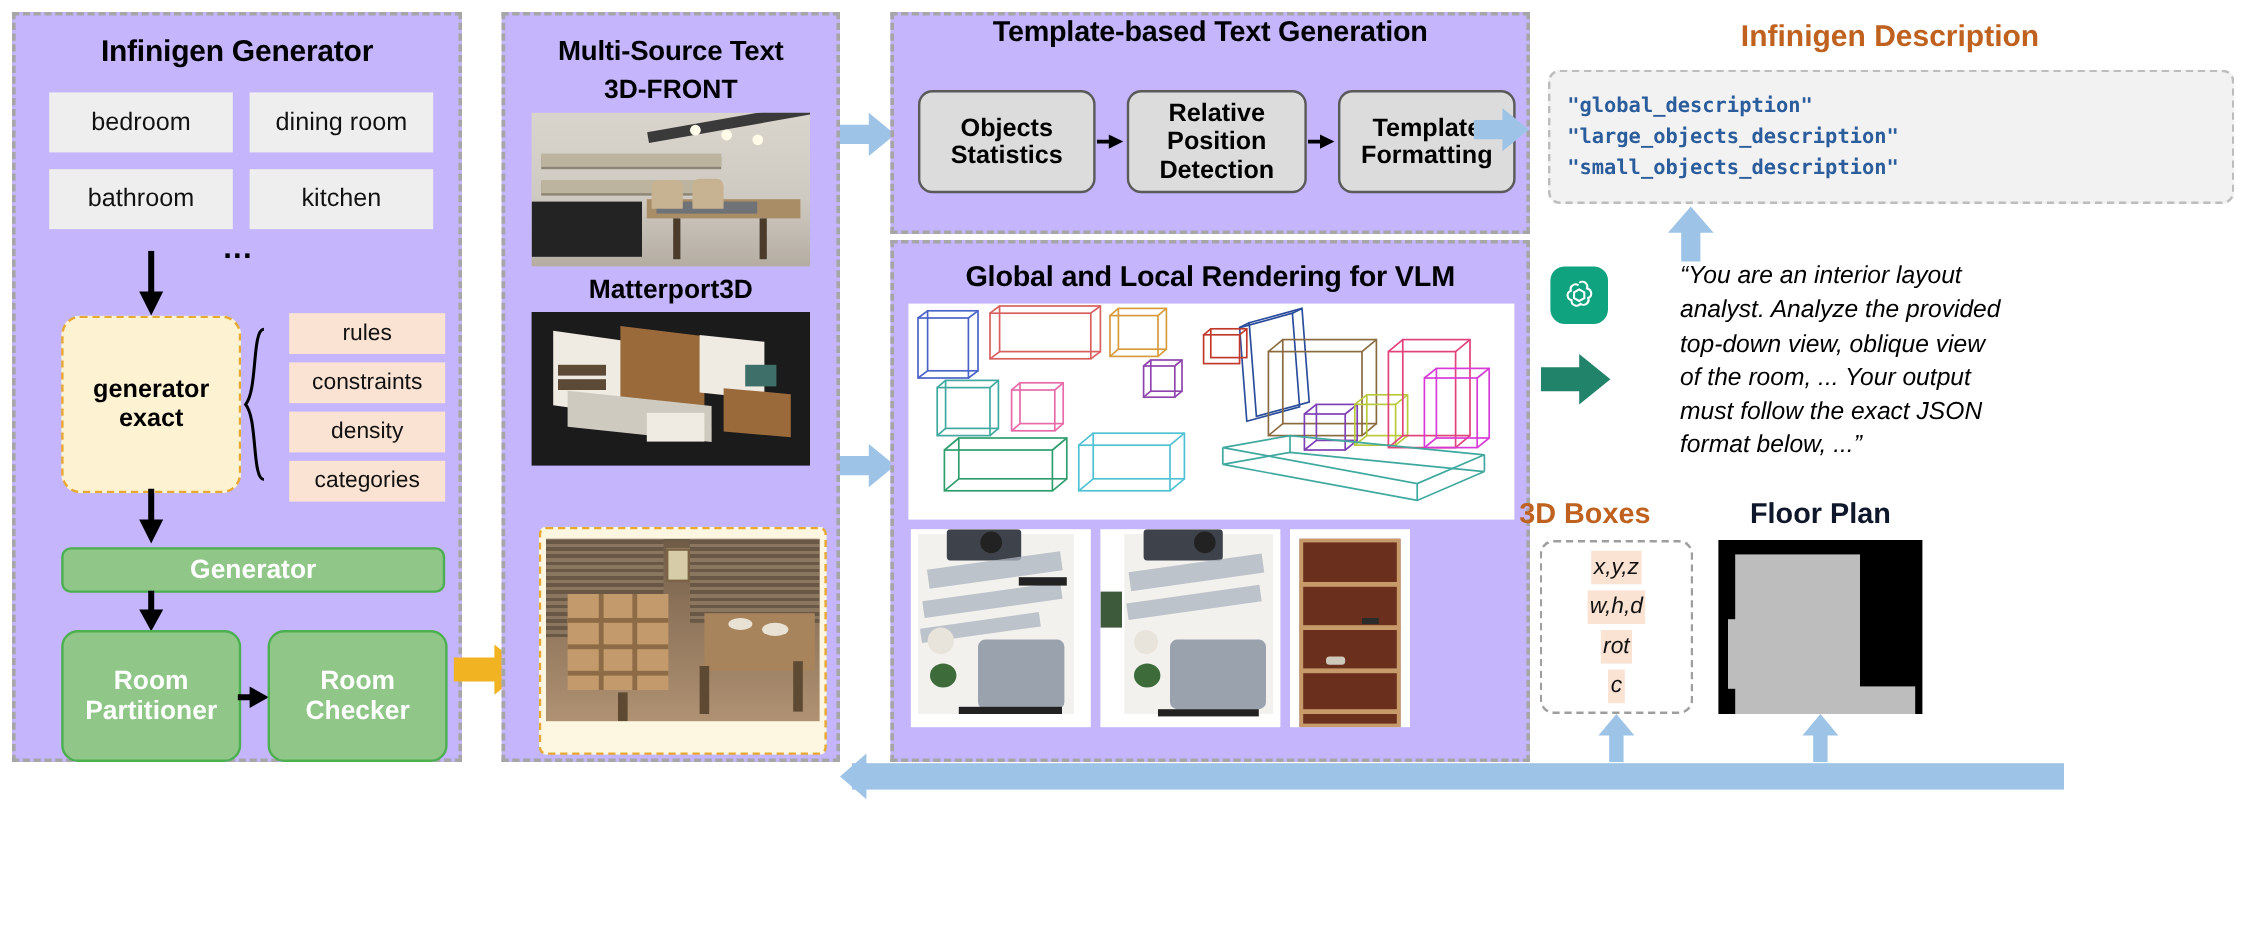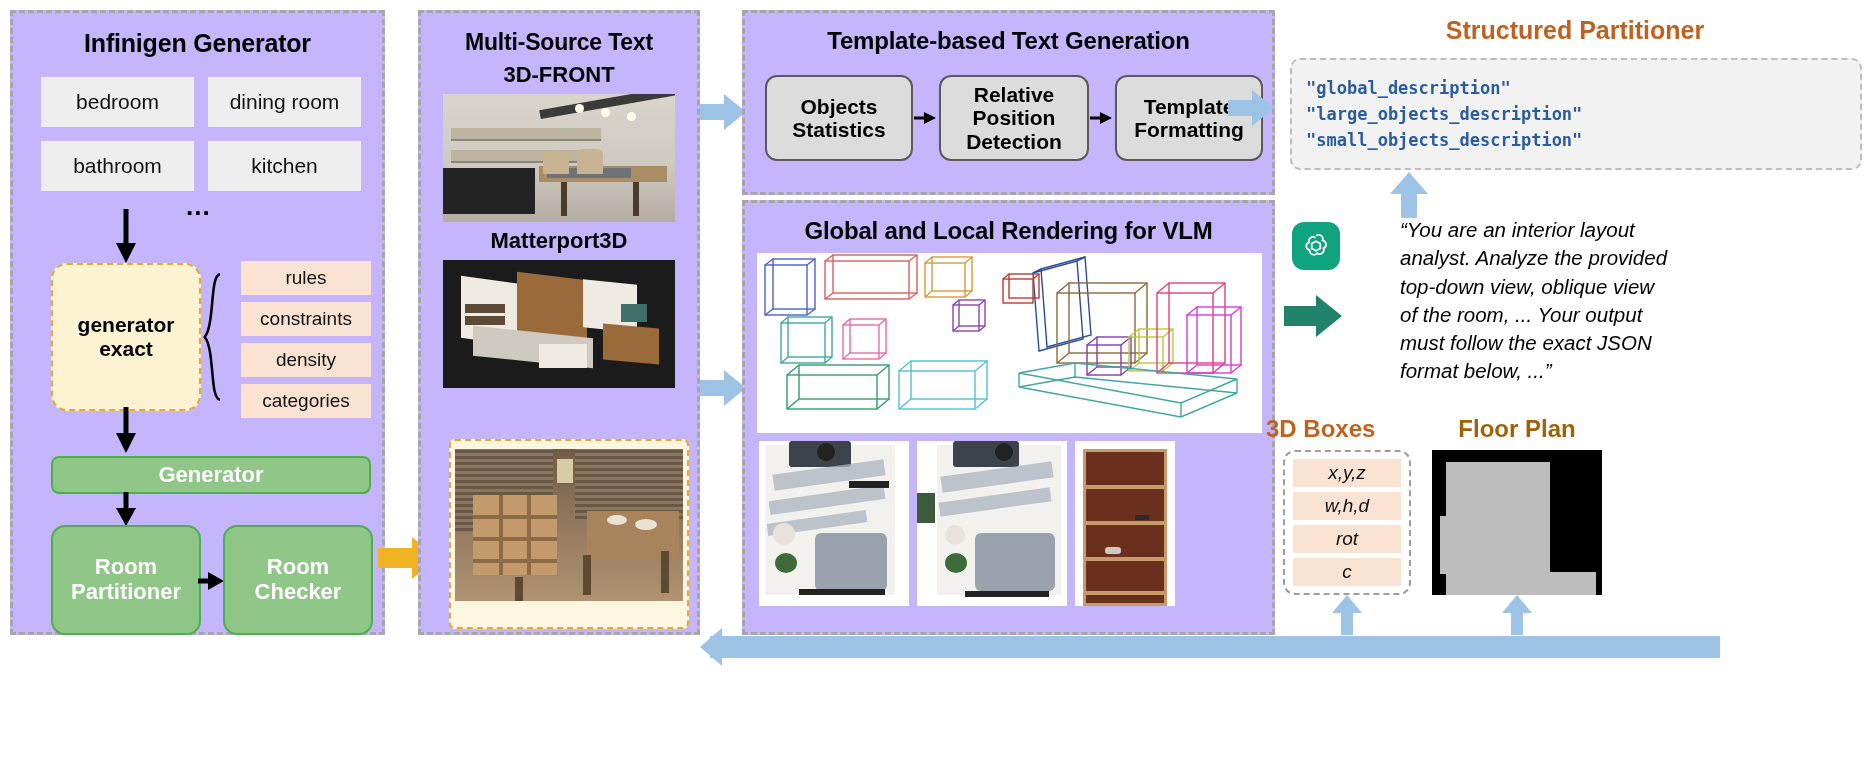--- a/index.html
+++ b/index.html
@@ -153,21 +153,21 @@
   .inf-img .blinds { position:absolute; background:repeating-linear-gradient(0deg,#6a5847 0px,#6a5847 3px,#8b7660 3px,#8b7660 6px); }
   .inf-img .shelfunit { position:absolute; background:#c29a6b; }
   .inf-img .shelfline { position:absolute; background:#8d6b47; }
   .inf-img .floorpl { position:absolute; background:#a8845c; }
   .inf-img .plate { position:absolute; background:#e9e2d4; border-radius:50%; }
   .inf-img .chairS { position:absolute; background:#5e4a33; }
   .inf-img .pic { position:absolute; background:#d6cda8; border:2px solid #7a6244; }
 
   
   #template-panel { left: 742px; top: 10px; width: 533px; height: 185px; }
-  #template-title { font-size: 24px; margin-top: 14px; }
+  #template-title { font-size: 24px; }
 
   .proc-row {
     position: absolute; left: 20px; top: 62px;
     display: flex; align-items: center; gap: 0px;
   }
   .proc-box {
     background: #dcdcdc;
     border: 2px solid #5a5a5a;
     border-radius: 12px;
     display: flex; align-items: center; justify-content: center;
@@ -246,27 +246,27 @@
     font-style: italic; font-size: 20.5px; line-height: 1.38; color: #000;
   }
 
   
   #boxes-title {
     position: absolute; left: 1266px; top: 415px; width: 160px;
     text-align: left; font-weight: bold; font-size: 24px; color: #c0621f;
   }
   #floorplan-title {
     position: absolute; left: 1432px; top: 415px; width: 170px;
-    text-align: center; font-weight: bold; font-size: 24px; color: #a16207;
+    text-align: center; font-weight: bold; font-size: 24px; color: #0f172a;
   }
   #boxes-list {
     position: absolute; left: 1283px; top: 450px; width: 128px; height: 145px;
     border: 2.5px dashed #9e9e9e; border-radius: 12px;
     padding: 7px 8px;
-    display: flex; flex-direction: column; gap: 5px;
+    display: flex; flex-direction: column; gap: 5px; align-items: center;
   }
   .box-chip {
     background: #fbe3d3; text-align: center;
     font-size: 19px; font-style: italic; color: #111;
     padding: 3px 2px;
   }
   #floorplan-img {
     position: absolute; left: 1432px; top: 450px; width: 170px; height: 145px;
     background: #000; overflow: hidden;
   }
@@ -455,21 +455,21 @@
         <div>Formatting</div>
       </div>
     </div>
   </div>
 </div>
 
 <svg width="48" height="40" style="position:absolute;left:1228px;top:88px">
   <polygon points="0,12 24,12 24,2 46,20 24,38 24,28 0,28" fill="#9dc3e6"></polygon>
 </svg>
 
-<div id="structured-title">Structured Partitioner</div>
+<div id="structured-title">Infinigen Description</div>
 <div id="structured-box">
   <div class="json-key">"global_description"</div>
   <div class="json-key">"large_objects_description"</div>
   <div class="json-key">"small_objects_description"</div>
 </div>
 
 <svg width="42" height="48" style="position:absolute;left:1388px;top:172px">
   <polygon points="21,0 40,22 29,22 29,46 13,46 13,22 2,22" fill="#9dc3e6"></polygon>
 </svg>
 

